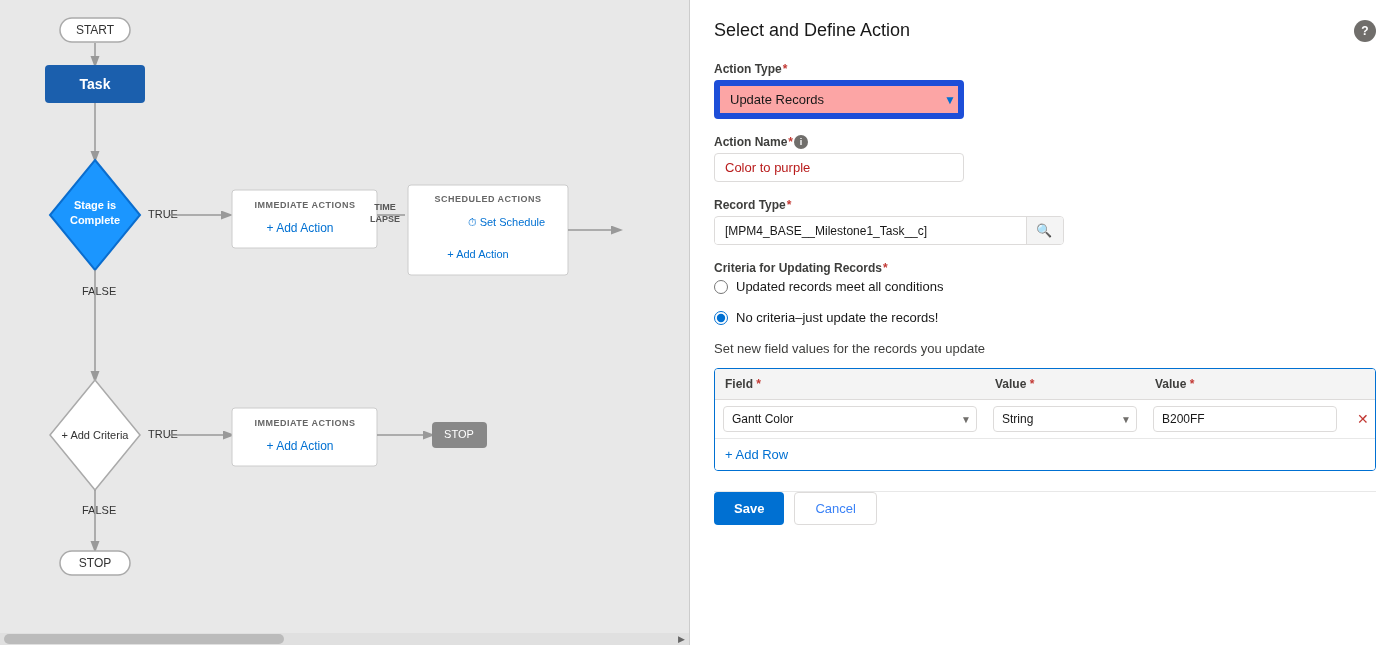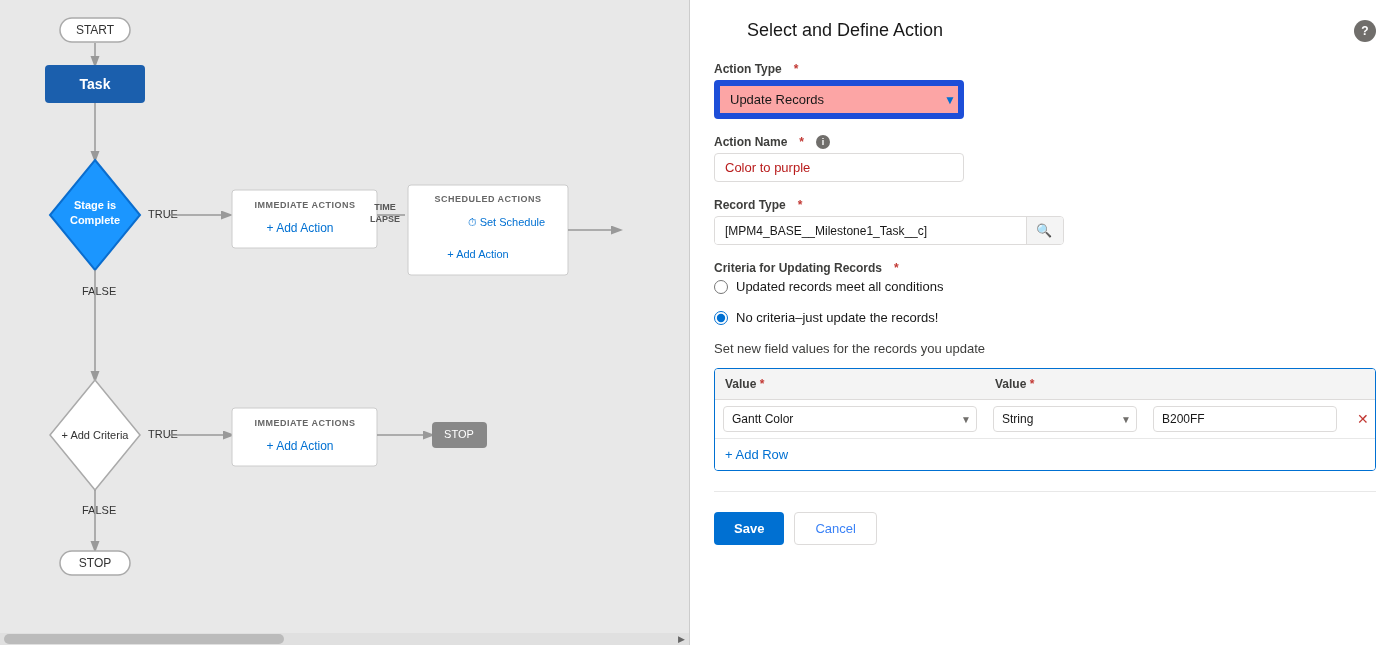--- a/index.html
+++ b/index.html
@@ -28,21 +28,20 @@
       display: flex;
       justify-content: space-between;
       align-items: flex-start;
       margin-bottom: 20px;
     }
 
     .panel-title {
       font-size: 18px;
       font-weight: 400;
       color: #181818;
-      margin-left: 33px;
     }
 
     .help-icon {
       width: 22px;
       height: 22px;
       border-radius: 50%;
       background: #706e6b;
       color: #fff;
       display: flex;
       align-items: center;
@@ -56,21 +55,21 @@
       margin-bottom: 16px;
     }
 
     .form-label {
       font-size: 12px;
       font-weight: 700;
       color: #3e3e3c;
       margin-bottom: 4px;
       display: flex;
       align-items: center;
-      gap: 12px;
+      gap: 1px;
     }
 
     .required-star {
       color: #c23934;
     }
 
     .info-icon {
       width: 14px;
       height: 14px;
       border-radius: 50%;
@@ -263,21 +262,21 @@
       cursor: pointer;
       padding: 8px 10px;
       background: #fff;
     }
 
     
     .panel-footer {
       display: flex;
       gap: 10px;
       margin-top: 20px;
-      padding-top: 20px;
+      padding-top: 0;
       border-top: 1px solid #e8e8e8;
     }
 
     .btn-save {
       background: #0070d2;
       color: #fff;
       border: none;
       border-radius: 4px;
       padding: 8px 20px;
       font-size: 13px;
@@ -442,20 +441,24 @@
       </label>
     </div>
   </div>
 
   <div class="form-group">
     <div class="section-label">Set new field values for the records you update</div>
     <div class="field-table">
 
       <div class="field-table-header">
         <div class="field-table-header-cell">
+          <span>Field</span>
+          <span class="required-star">*</span>
+        </div>
+        <div class="field-table-header-cell">
           <span>Value</span>
           <span class="required-star">*</span>
         </div>
         <div class="field-table-header-cell">
           <span>Value</span>
           <span class="required-star">*</span>
         </div>
         <div class="field-table-header-cell"></div>
       </div>
 

